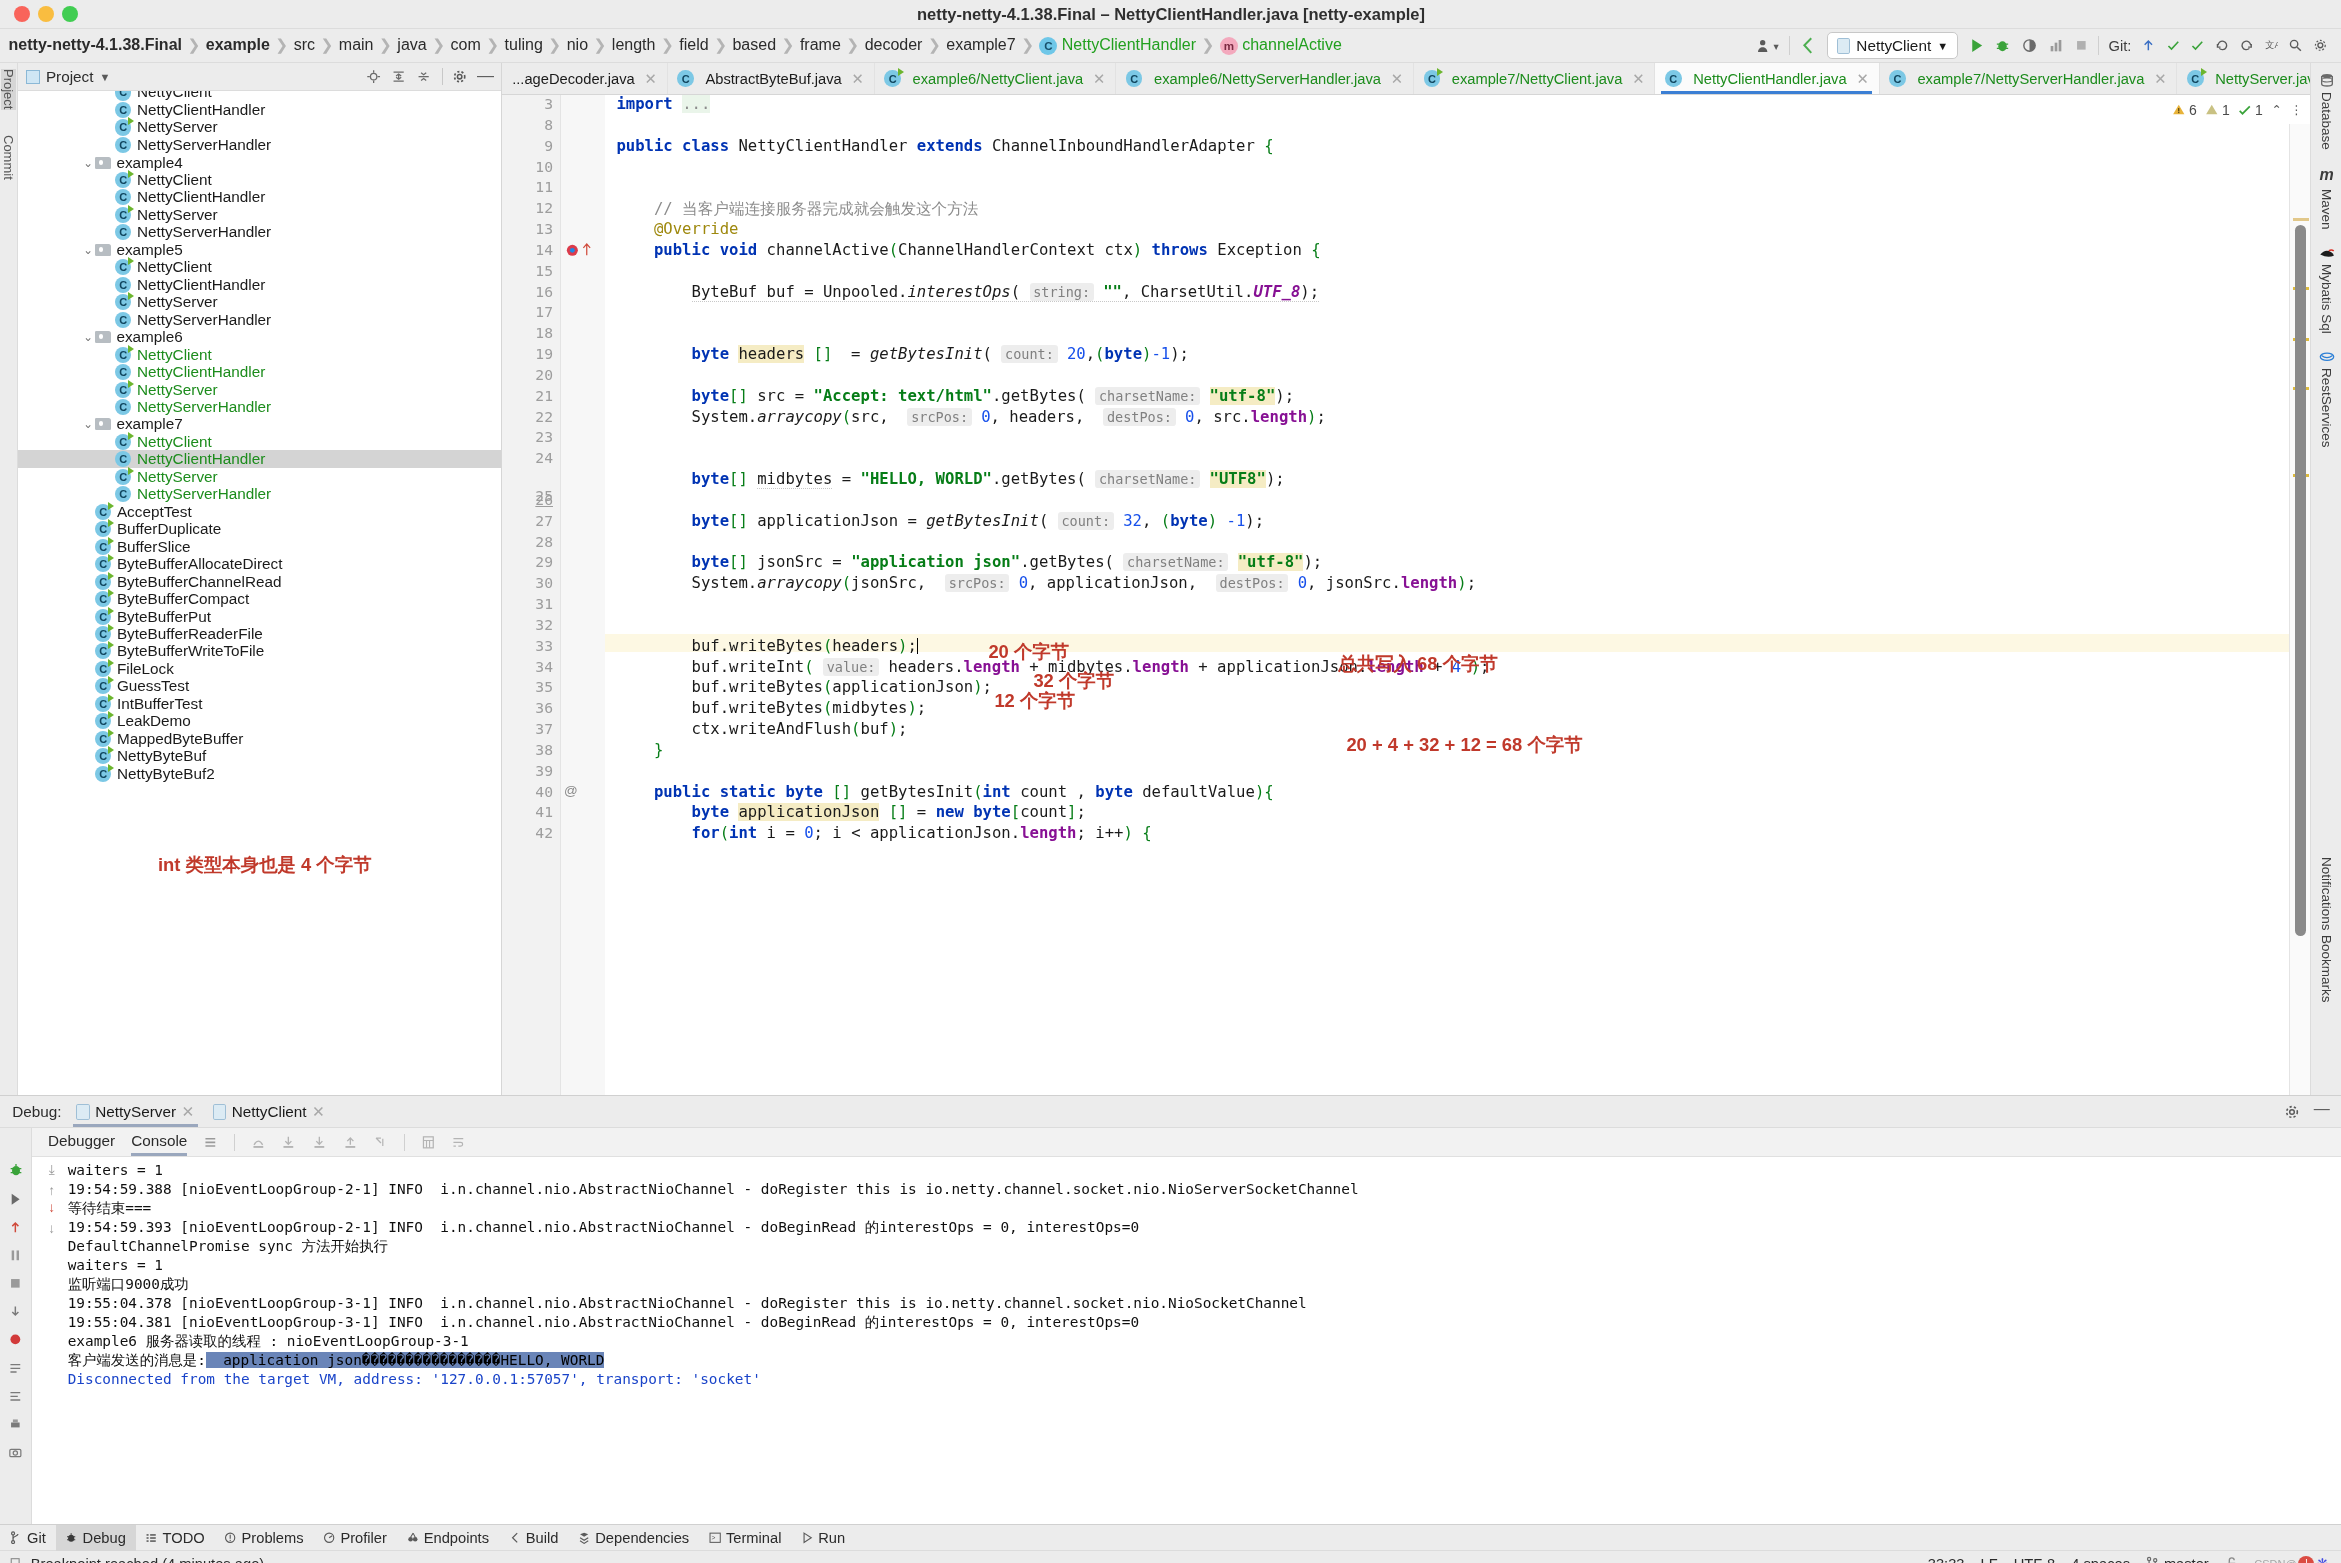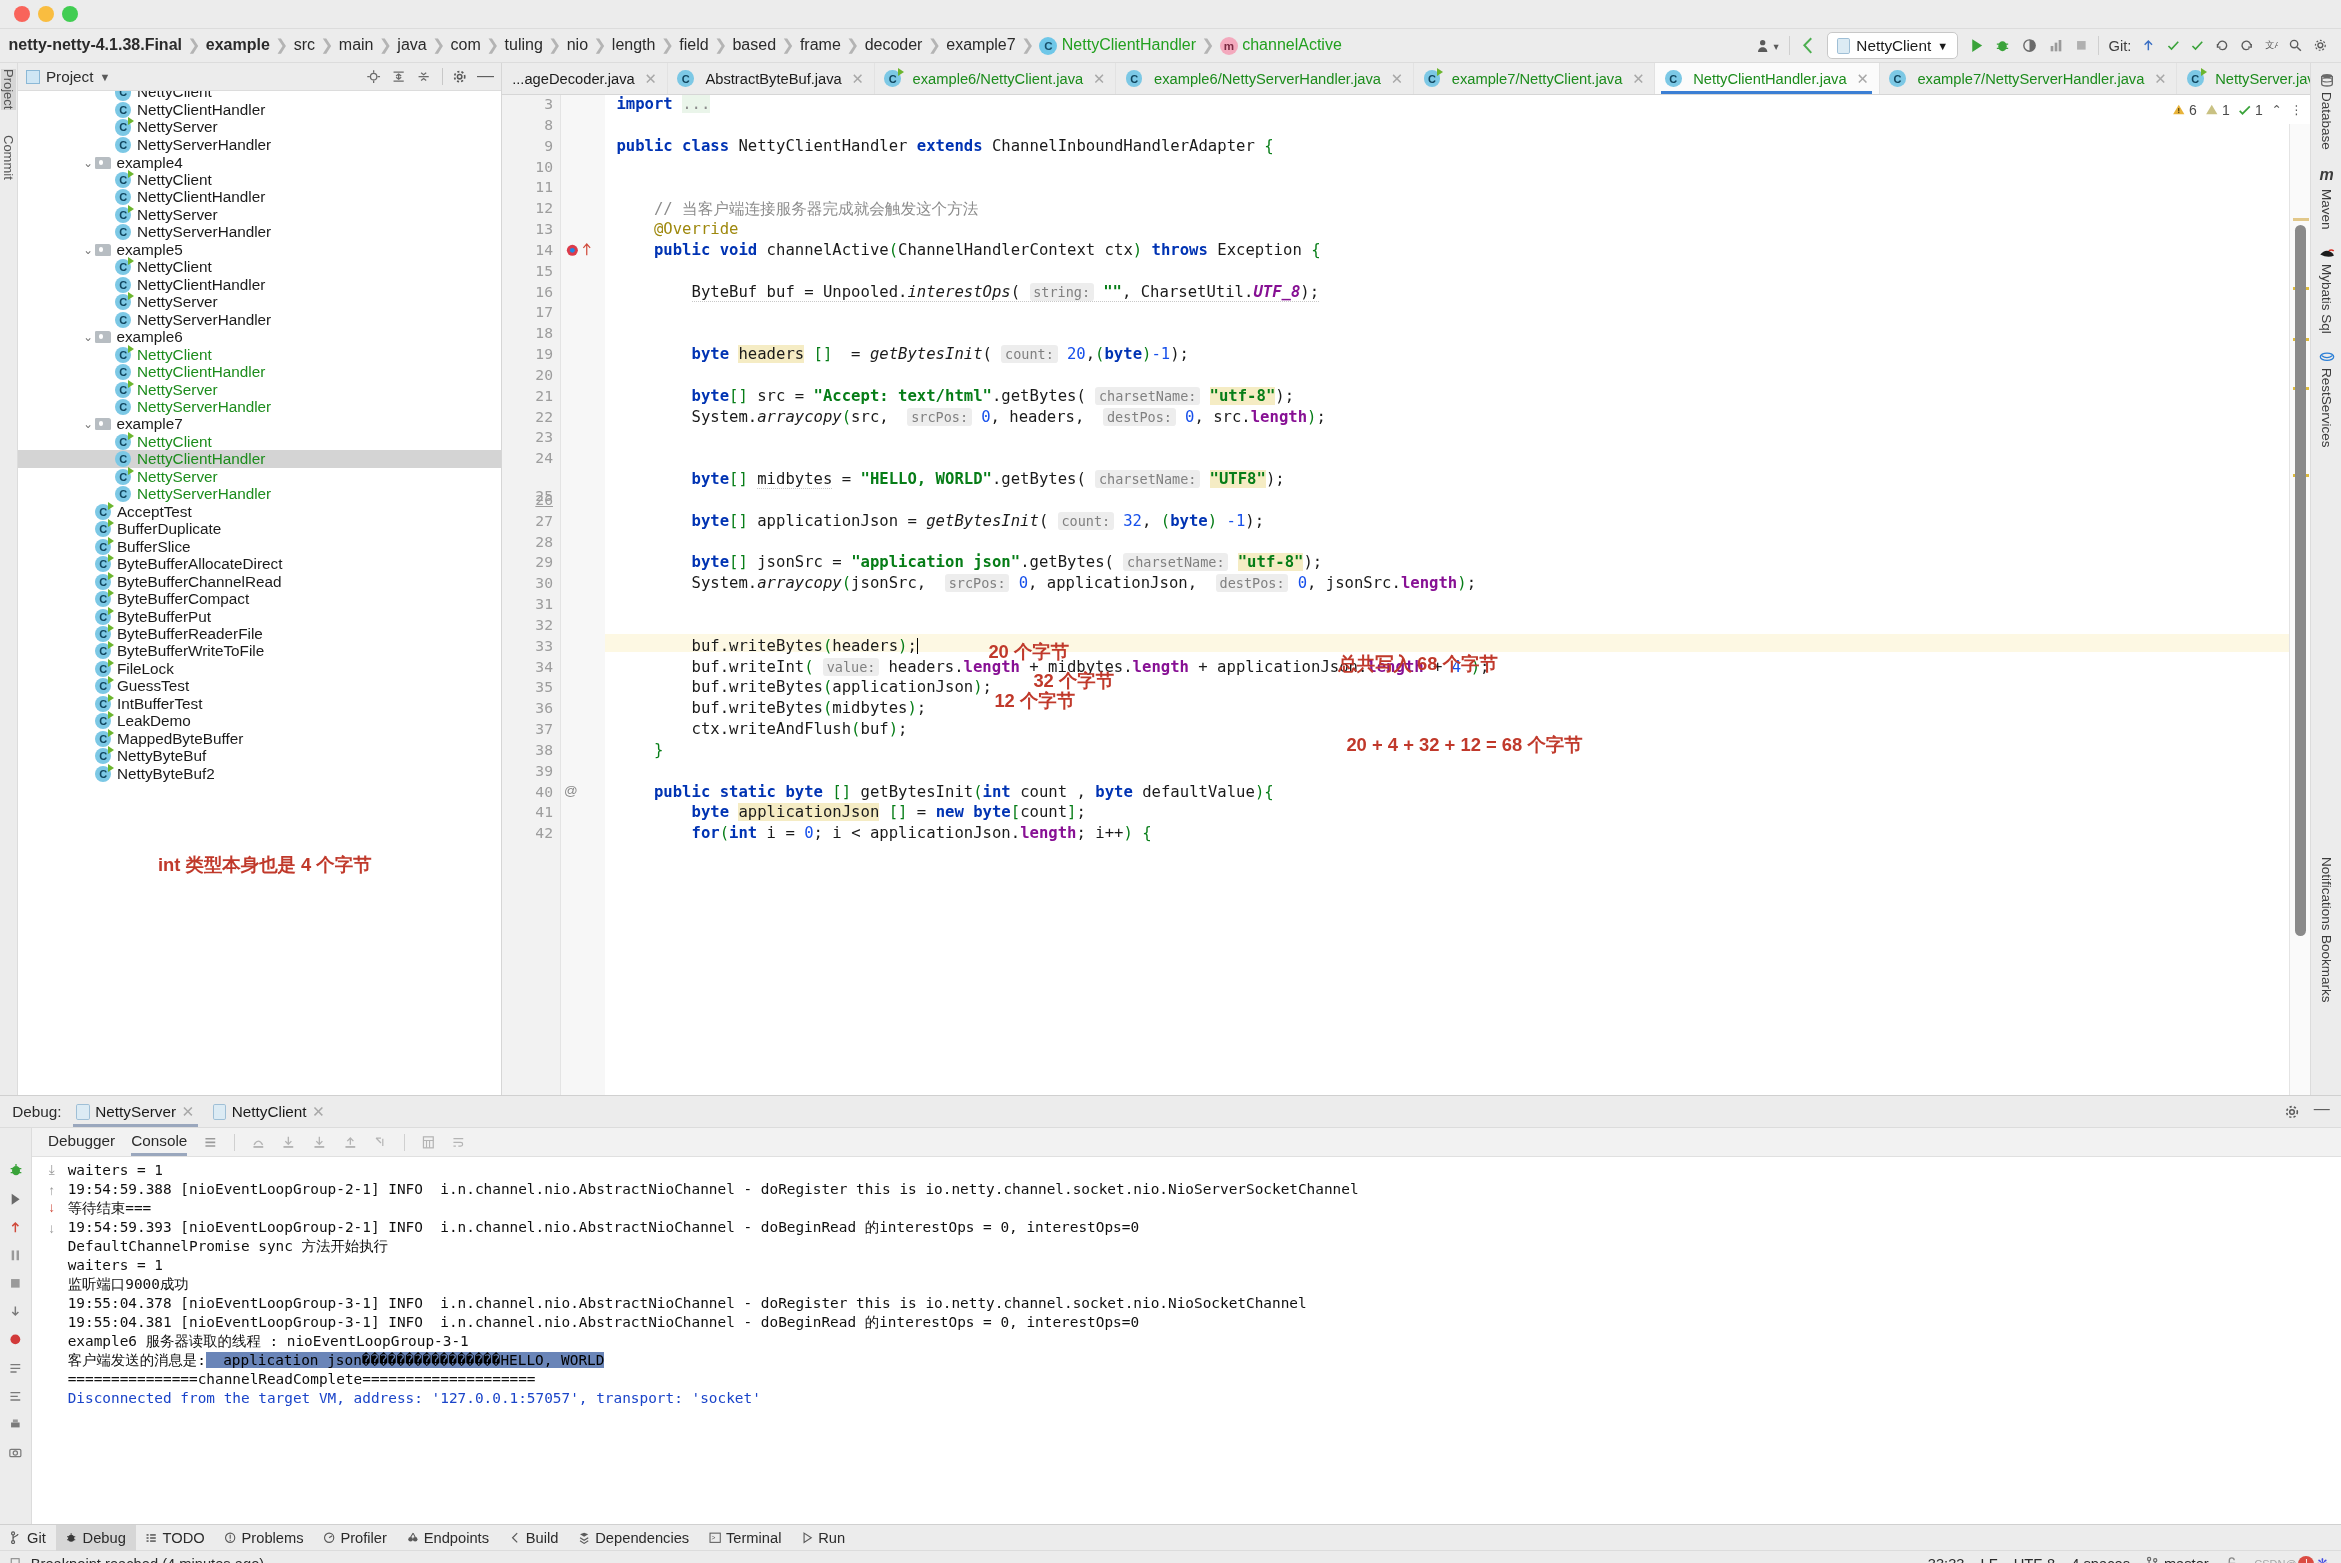--- a/index.html
+++ b/index.html
@@ -231,20 +231,21 @@
 </style>
 </head>
 <body>
 
 <div id="titlebar">
   <div class="traffic">
     <div class="tl r"></div>
     <div class="tl y"></div>
     <div class="tl g"></div>
   </div>
+  <div id="win-title">netty-netty-4.1.38.Final – NettyClientHandler.java [netty-example]</div>
 </div>
 
 <div id="navbar">
   <div class="crumbs" id="crumbs">
       <span class="crumb bold"><span>netty-netty-4.1.38.Final</span></span>
       <span class="sep">❯</span>
       <span class="crumb bold"><span>example</span></span>
       <span class="sep">❯</span>
       <span class="crumb"><span>src</span></span>
       <span class="sep">❯</span>
@@ -965,21 +966,20 @@
             <div class="logline">19:54:59.388 [nioEventLoopGroup-2-1] INFO  i.n.channel.nio.AbstractNioChannel - doRegister this is io.netty.channel.socket.nio.NioServerSocketChannel</div>
             <div class="logline">等待结束===</div>
             <div class="logline">19:54:59.393 [nioEventLoopGroup-2-1] INFO  i.n.channel.nio.AbstractNioChannel - doBeginRead 的interestOps = 0, interestOps=0</div>
             <div class="logline">DefaultChannelPromise sync 方法开始执行</div>
             <div class="logline">waiters = 1</div>
             <div class="logline">监听端口9000成功</div>
             <div class="logline">19:55:04.378 [nioEventLoopGroup-3-1] INFO  i.n.channel.nio.AbstractNioChannel - doRegister this is io.netty.channel.socket.nio.NioSocketChannel</div>
             <div class="logline">19:55:04.381 [nioEventLoopGroup-3-1] INFO  i.n.channel.nio.AbstractNioChannel - doBeginRead 的interestOps = 0, interestOps=0</div>
             <div class="logline">example6 服务器读取的线程 : nioEventLoopGroup-3-1</div>
             <div class="logline"><span>客户端发送的消息是:</span><span class="selhl">  application json����������������HELLO, WORLD</span></div>
-            <div class="logline">===============channelReadComplete====================</div>
             <div class="logline blue">Disconnected from the target VM, address: '127.0.0.1:57057', transport: 'socket'</div>
           </div>
       </div>
     </div>
   </div>
 </div>
 
 <div id="toolbuttons">
     <div class="tbtn">
       <span>

